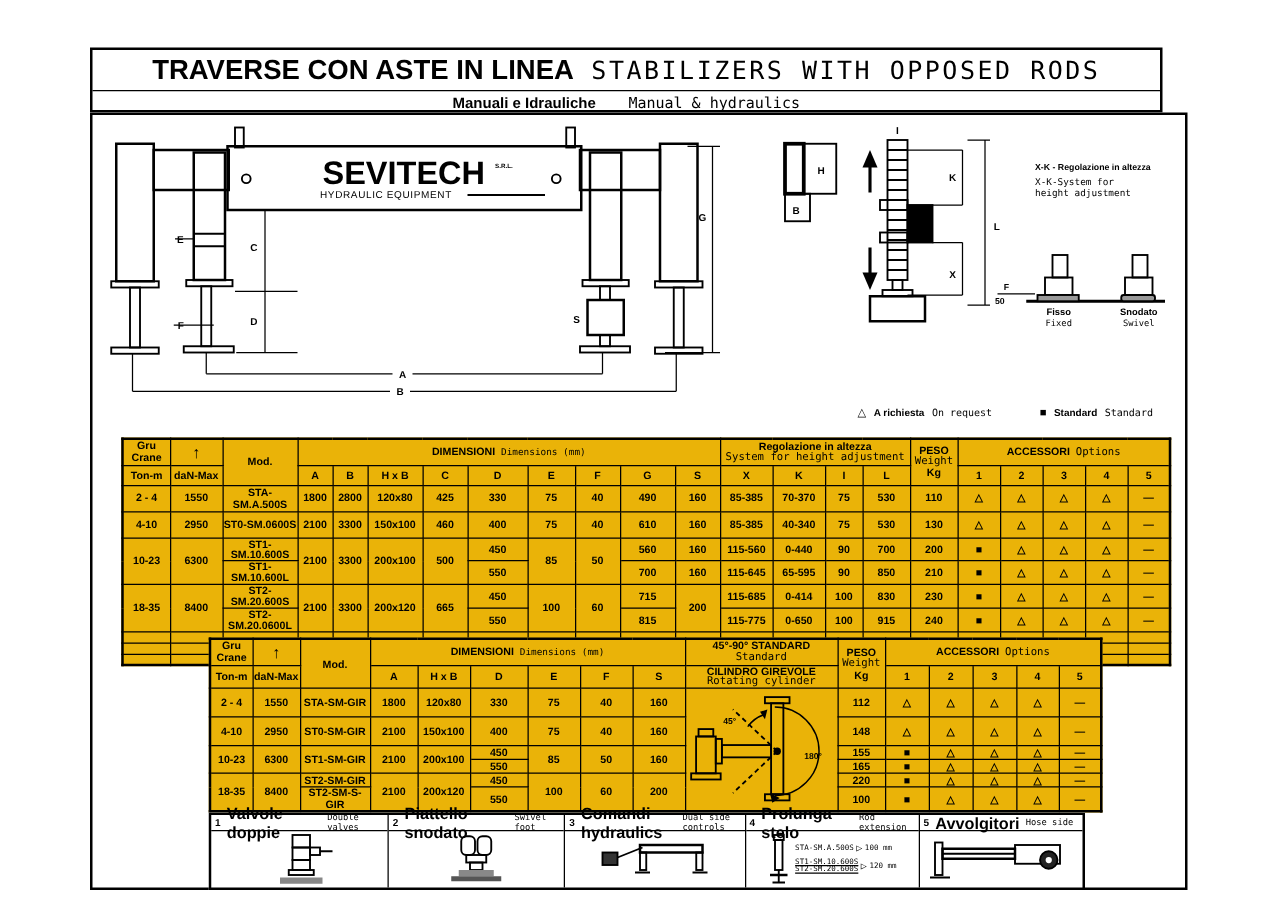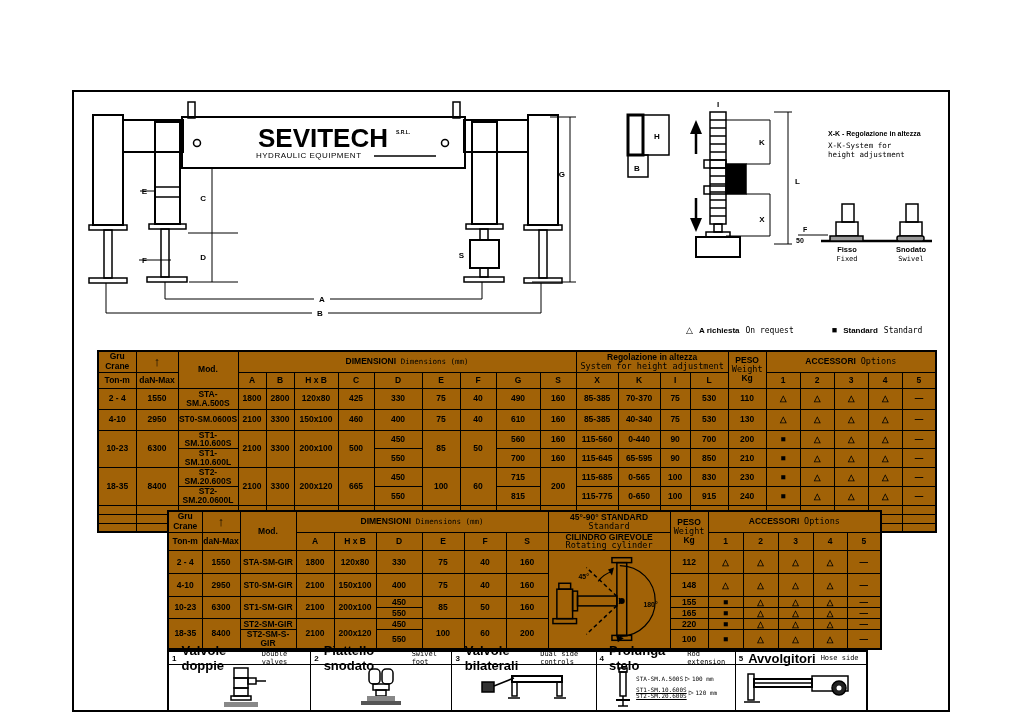--- a/index.html
+++ b/index.html
@@ -21,21 +21,21 @@
   .content-box{position:absolute;left:72px;top:90px;width:878px;height:622px;border:2.5px solid #000;box-sizing:border-box;background:#fff;}
 
   .main-svg{position:absolute;left:76px;top:94px;}
 
   
   .legend{position:absolute;left:686px;top:325px;display:flex;align-items:center;gap:6px;font-size:8px;}
   .legend .sym{font-size:9px;}
   .legend .gap{width:26px;}
 
   
-  table.t{border-collapse:collapse;table-layout:fixed;position:absolute;background:#a16207;}
+  table.t{border-collapse:collapse;table-layout:fixed;position:absolute;background:#eab308;}
   table.t td{border:1px solid #000;text-align:center;vertical-align:middle;padding:0;
              font-size:8.5px;font-weight:bold;font-family:"Liberation Sans",sans-serif;overflow:hidden;line-height:1.05;}
   #t1{left:97px;top:350px;width:838px;border:2px solid #000;}
   #t2{left:167px;top:510px;width:713px;border:2px solid #000;}
   tr.h1{height:16px;} tr.h2{height:16px;}
   tr.big{height:21px;} tr.big2{height:23px;}
   tr.sub{height:11px;} tr.emptyr{height:9px;}
   td.hc{font-size:8px;}
   td.hsm div{line-height:1.15;}
   td.dimhead{font-size:8px;}
@@ -62,20 +62,30 @@
   .rod-line{display:flex;align-items:center;gap:2px;}
   .rod-models{display:flex;flex-direction:column;}
   .rod-models span{text-decoration:underline;}
   .bracket{font-size:8px;}
 </style>
 </head>
 <body>
 
 <div class="page">
 
+  <div class="title-box">
+    <div class="title-row">
+      <span class="title-it">TRAVERSE CON ASTE IN LINEA</span>
+      <span class="title-en">STABILIZERS WITH OPPOSED RODS</span>
+    </div>
+    <div class="sub-row">
+      <span class="sub-it">Manuali e Idrauliche</span>
+      <span class="sub-en">Manual &amp; hydraulics</span>
+    </div>
+  </div>
 
   <div class="content-box"></div>
 
   <svg class="main-svg" width="872" height="252" viewBox="0 0 872 252">
     <g stroke="#000" fill="none" stroke-width="1.5">
 
       <rect x="106" y="23" width="283" height="51" stroke-width="2"></rect>
       <rect x="112" y="8" width="7" height="16"></rect>
       <rect x="377" y="8" width="7" height="16"></rect>
       <circle cx="121" cy="49" r="3.5"></circle>
@@ -399,21 +409,21 @@
       <td rowspan="2">2100</td>
           <td rowspan="2">3300</td>
           <td rowspan="2">200x120</td>
           <td rowspan="2">665</td>
       <td>450</td>
       <td rowspan="2">100</td>
           <td rowspan="2">60</td>
       <td>715</td>
           <td rowspan="2">200</td>
       <td>115-685</td>
-          <td>0-565</td>
+          <td>0-414</td>
           <td>100</td>
           <td>830</td>
       <td>230</td>
       <td class="opt">■</td>
           <td class="opt">△</td>
           <td class="opt">△</td>
           <td class="opt">△</td>
           <td class="opt">—</td>
     </tr>
     <tr class="sub">
@@ -710,21 +720,21 @@
               <rect x="25" y="24" width="10" height="6"></rect>
           </g>
           <rect x="16" y="30" width="28" height="5" fill="#888"></rect>
           <rect x="10" y="35" width="40" height="4" fill="#555"></rect>
         </svg>
       </div>
     </div>
     <div class="acc-cell" style="width:145px">
       <div class="acc-head">
         <span class="num">3</span>
-        <span class="it">Valvole bilaterali</span>
+        <span class="it">Comandi hydraulics</span>
         <span class="en">Dual side controls</span>
       </div>
       <div class="acc-body">
         <svg width="92" height="44" viewBox="0 0 92 44">
           <g stroke="#000" fill="none" stroke-width="1.5">
             <rect x="4" y="16" width="12" height="10" fill="#333"></rect>
             <line x1="16" y1="20" x2="36" y2="12"></line>
             <rect x="34" y="10" width="50" height="6" stroke-width="2"></rect>
             <rect x="34" y="16" width="5" height="14"></rect>
               <rect x="79" y="16" width="5" height="14"></rect>

